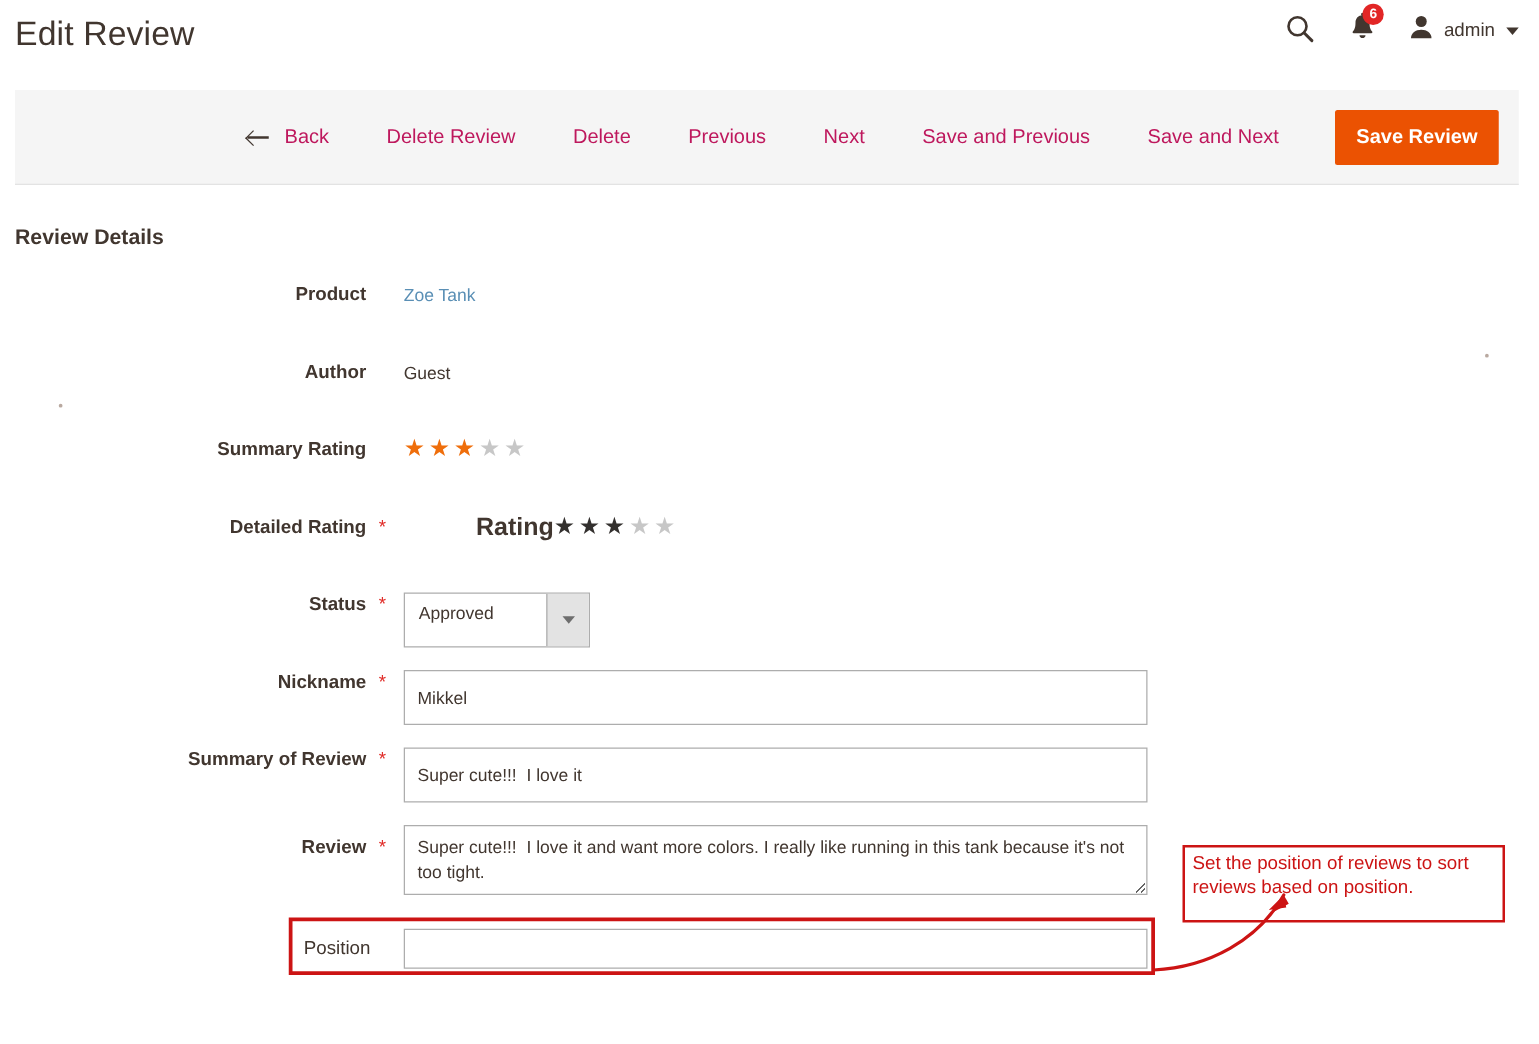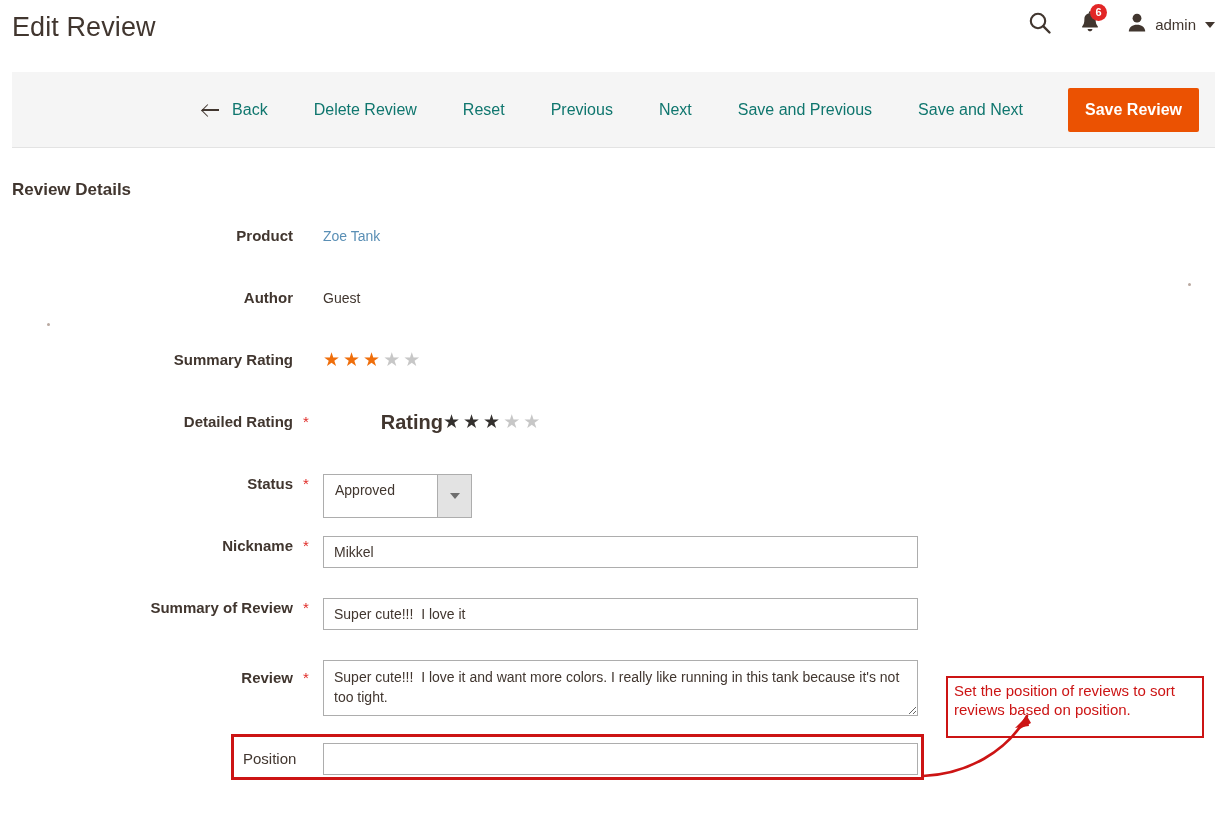--- a/index.html
+++ b/index.html
@@ -102,21 +102,21 @@
     height: 76px;
     display: flex;
     align-items: center;
     gap: 0;
   }
   .tb-btn {
     background: none;
     border: none;
     font-family: "Liberation Sans", sans-serif;
     font-size: 16px;
-    color: #0f766e;
+    color: #be185d;
     cursor: pointer;
     padding: 0 23px;
     height: 40px;
     line-height: 40px;
     white-space: nowrap;
   }
   .tb-btn.back {
     display: flex;
     align-items: center;
     gap: 11px;
@@ -274,21 +274,21 @@
   .select-arrow .tri {
     width: 0; height: 0;
     border-left: 5px solid transparent;
     border-right: 5px solid transparent;
     border-top: 6px solid #6e6e6e;
   }
 
   
   .text-input {
     width: 595px;
-    height: 32px;
+    height: 44px;
     border: 1px solid #adadad;
     box-sizing: border-box;
     font-family: "Liberation Sans", sans-serif;
     font-size: 14px;
     color: #41362f;
     padding: 0 10px;
     background: #fff;
     outline: none;
   }
   .textarea {
@@ -420,21 +420,21 @@
   </div>
 </div>
 
 <div class="page-actions">
   <div class="actions-inner">
     <button class="tb-btn back">
       <span class="arrow-left-icon"></span>
       <span>Back</span>
     </button>
     <button class="tb-btn">Delete Review</button>
-    <button class="tb-btn">Reset</button>
+    <button class="tb-btn">Delete</button>
     <button class="tb-btn">Previous</button>
     <button class="tb-btn">Next</button>
     <button class="tb-btn">Save and Previous</button>
     <button class="tb-btn">Save and Next</button>
     <button class="tb-btn primary">Save Review</button>
   </div>
 </div>
 
 <div class="content">
 

